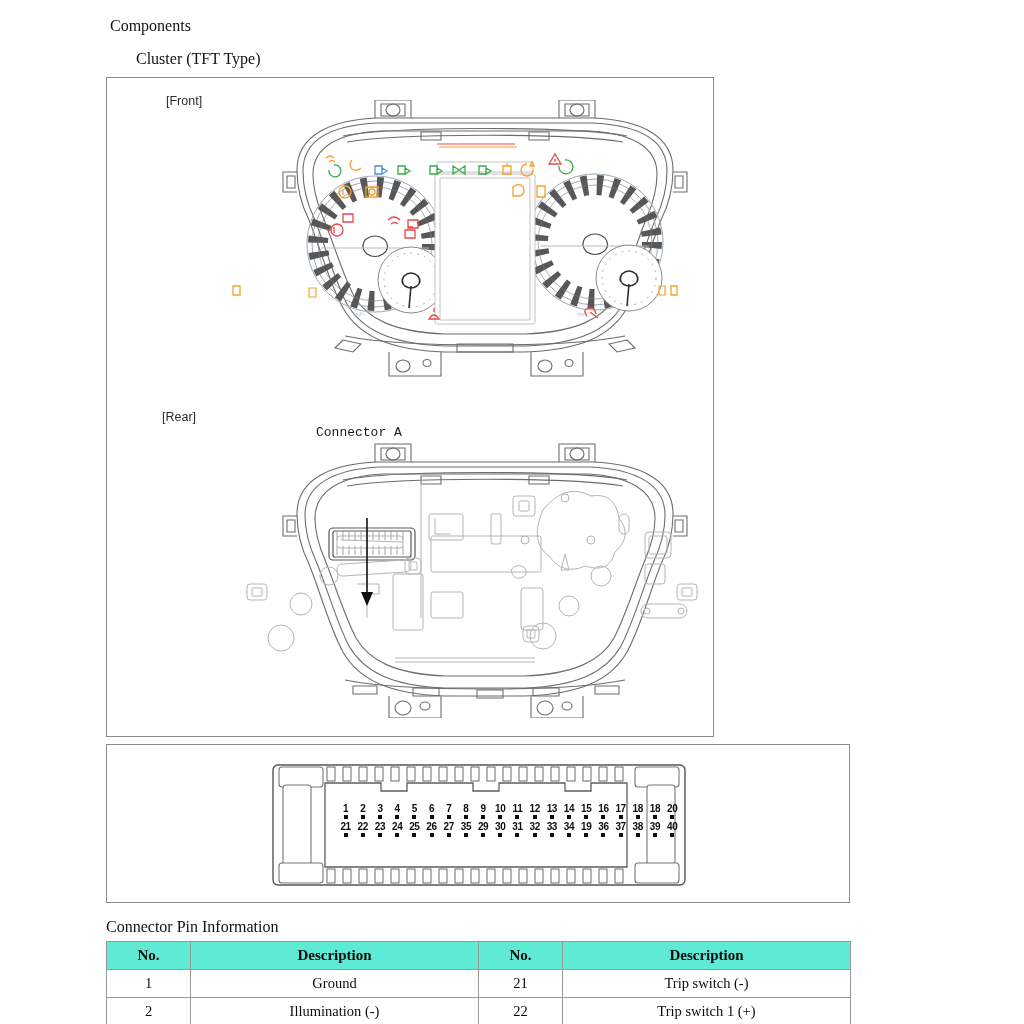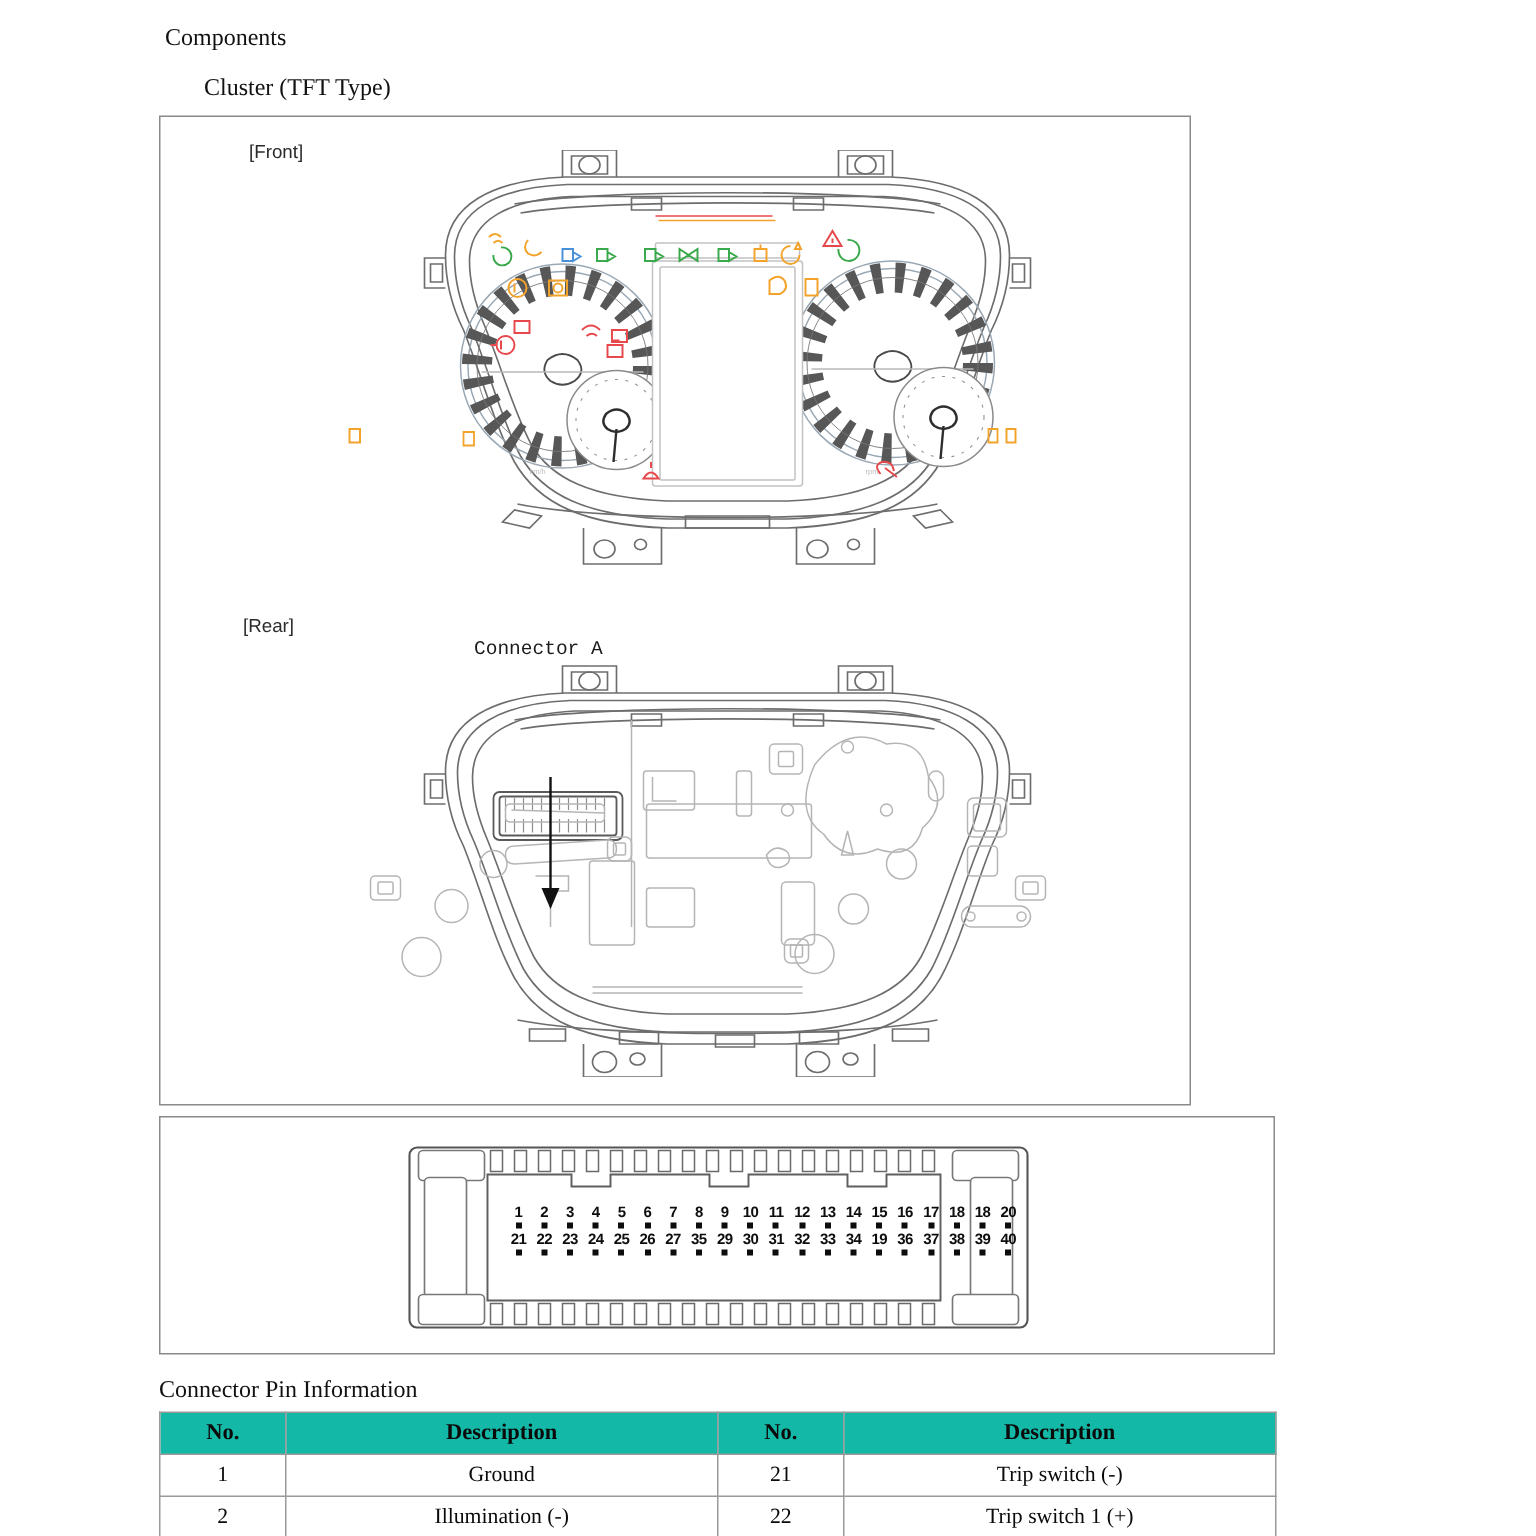--- a/index.html
+++ b/index.html
@@ -29,21 +29,21 @@
   #cluster-heading    { left: 106px; top: 51px; margin-left: 30px; }
   #pin-info-heading   { left: 106px; top: 919px; }
 
   
   .panel {
     position: absolute;
     box-sizing: border-box;
     border: 1px solid #8a8a8a;
     background: #ffffff;
   }
-  #panel-cluster   { left: 106px; top: 77px;  width: 688px; height: 660px; }
+  #panel-cluster   { left: 106px; top: 77px;  width: 608px; height: 660px; }
   #panel-connector { left: 106px; top: 744px; width: 744px; height: 159px; }
 
   .view-label {
     position: absolute;
     font-family: "Liberation Sans", "DejaVu Sans", sans-serif;
     font-size: 12.5px;
     color: #2b2b2b;
     white-space: nowrap;
   }
 
@@ -104,21 +104,21 @@
   #pin-table th, #pin-table td {
     border: 1px solid #9a9a9a;
     height: 27px;
     text-align: center;
     vertical-align: middle;
     font-size: 14.5px;
     color: #0a0a0a;
     padding: 0 2px;
   }
   #pin-table th {
-    background: #14b8a6;
+    background: #5eead4;
     font-weight: bold;
     font-size: 15px;
   }
 </style>
 </head>
 <body>
 
 <div class="heading" id="components-heading">Components</div>
 <div class="heading" id="cluster-heading">Cluster (TFT Type)</div>
 

